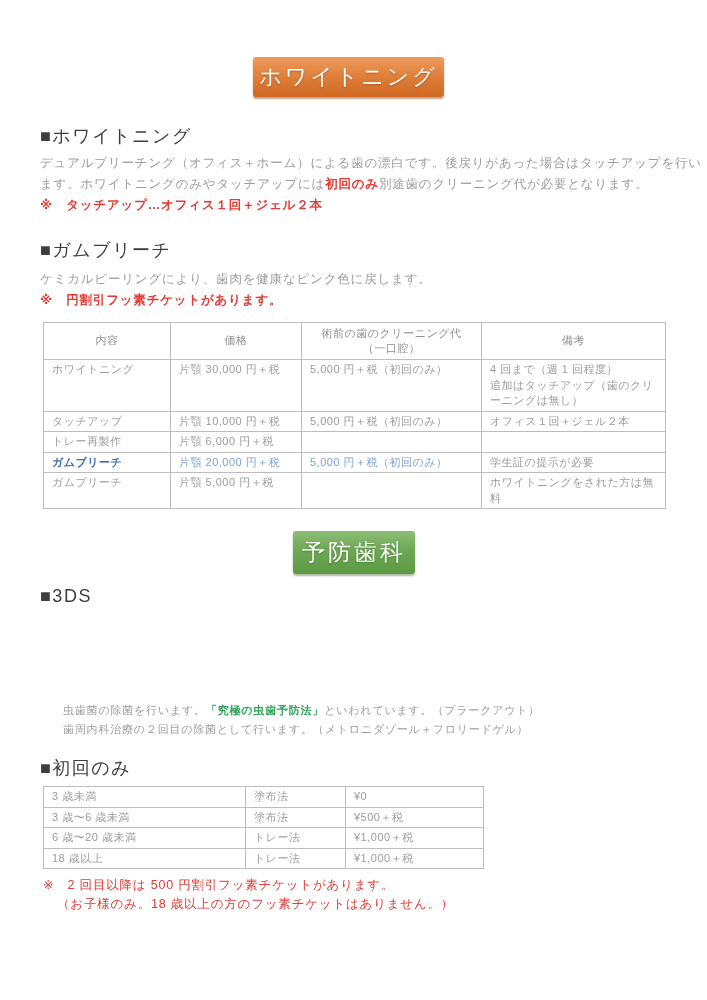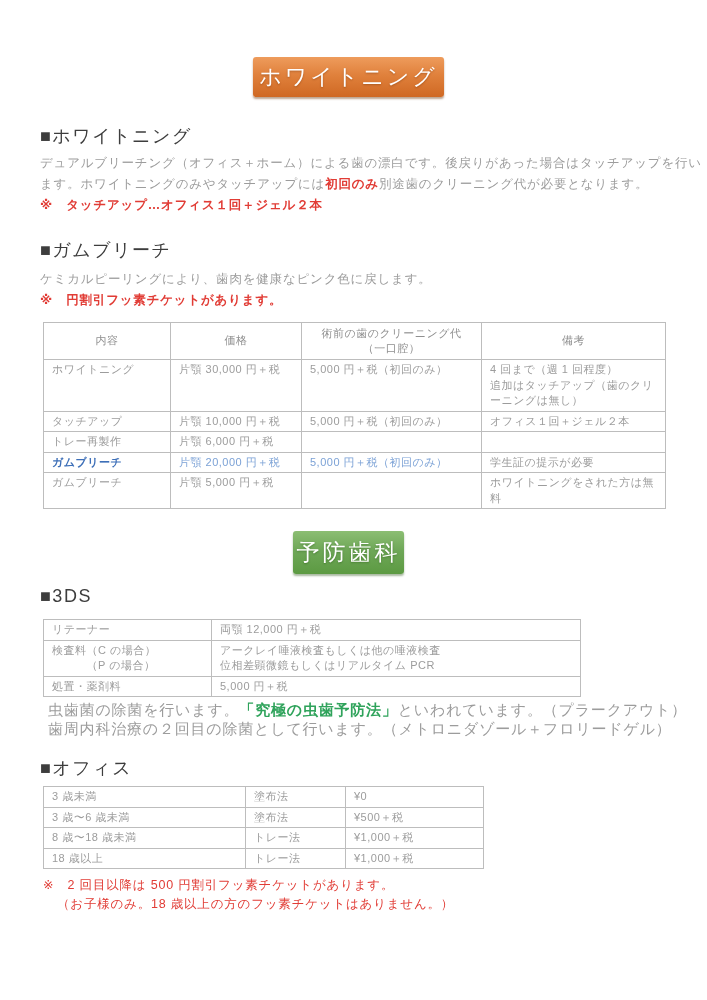--- a/index.html
+++ b/index.html
@@ -7,21 +7,21 @@
   body { font-family:"Liberation Sans","DejaVu Sans",sans-serif; }
   .page { position:relative; width:707px; height:1000px; background:#ffffff; overflow:hidden; }
 
   .banner { position:absolute; display:flex; align-items:center; justify-content:center;
             color:#ffffff; border-radius:3px; }
   .banner-orange { left:253px; top:57px; width:191px; height:40px;
             font-size:22px; letter-spacing:3px;
             background:linear-gradient(180deg,#ee9c5c 0%,#e0813c 45%,#cf6823 100%);
             box-shadow:0 2px 2px rgba(110,55,10,.45);
             text-shadow:0 1px 2px rgba(100,40,0,.4); }
-  .banner-green { left:293px; top:531px; width:111px; height:43px;
+  .banner-green { left:293px; top:531px; width:122px; height:43px;
             font-size:23px; letter-spacing:3px;
             background:linear-gradient(180deg,#8cbe73 0%,#6ea757 45%,#5c9a42 100%);
             box-shadow:0 2px 2px rgba(40,80,20,.4);
             text-shadow:0 1px 2px rgba(20,60,0,.35); }
 
   .h { position:absolute; left:40px; font-size:18px; color:#3d3d3d; letter-spacing:1.5px; }
 
   .block { position:absolute; left:40px; font-size:12.5px; line-height:21px;
            color:#9c9c9c; letter-spacing:0.8px; }
   .line { white-space:nowrap; }
@@ -32,21 +32,21 @@
           font-size:11px; color:#9c9c9c; letter-spacing:0.5px; }
   td,th { border:1px solid #bdbdbd; padding:2px 8px; vertical-align:top; text-align:left;
           font-weight:normal; line-height:15.5px; white-space:pre-line; overflow:hidden; }
   th { text-align:center; vertical-align:middle; height:37px; color:#8f8f8f; }
   .blue-label { color:#3d6fb8; font-weight:bold; }
   .blue-val   { color:#7ca2d6; }
 
   .notes { position:absolute; left:43px; font-size:12.5px; line-height:18.5px;
            color:#e13c35; letter-spacing:0.8px; }
   .notes .indent { padding-left:14px; }
-  .desc { position:absolute; left:48px; font-size:15px; line-height:18.5px;
+  .desc { position:absolute; left:63px; font-size:11px; line-height:18.5px;
           color:#9c9c9c; letter-spacing:0.8px; }
 </style>
 </head>
 <body>
 
 <div class="page">
 
   <div class="banner banner-orange">ホワイトニング</div>
 
   <div class="h" style="top:124px">■ホワイトニング</div>
@@ -110,69 +110,47 @@
       <td></td>
       <td>ホワイトニングをされた方は無料</td>
     </tr>
   </tbody>
     </table>
 
   <div class="banner banner-green">予防歯科</div>
 
   <div class="h" style="top:586px">■3DS</div>
 
-  <table style="left:43px; top:619px; width:537px">
-    <colgroup>
-        <col style="width:168px">
-        <col style="width:369px">
-      </colgroup>
-    <tbody>
-        <tr>
-      <td>リテーナー</td>
-      <td>両顎 12,000 円＋税</td>
-    </tr>
-    <tr>
-      <td>検査料（C の場合）
-　　　（P の場合）</td>
-      <td>アークレイ唾液検査もしくは他の唾液検査
-位相差顕微鏡もしくはリアルタイム PCR</td>
-    </tr>
-    <tr>
-      <td>処置・薬剤料</td>
-      <td>5,000 円＋税</td>
-    </tr>
-  </tbody>
-    </table>
 
   <div class="desc" style="top:701px">
     <div class="line"><span>虫歯菌の除菌を行います。</span><span class="greenbold">「究極の虫歯予防法」</span><span>といわれています。（プラークアウト）</span></div>
     <div class="line">歯周内科治療の２回目の除菌として行います。（メトロニダゾール＋フロリードゲル）</div>
   </div>
 
-  <div class="h" style="top:756px">■オフィス</div>
+  <div class="h" style="top:756px">■初回のみ</div>
 
   <table style="left:43px; top:786px; width:440px">
     <colgroup>
         <col style="width:202px">
         <col style="width:100px">
         <col style="width:138px">
       </colgroup>
     <tbody>
         <tr>
       <td>3 歳未満</td>
       <td>塗布法</td>
       <td>¥0</td>
     </tr>
     <tr>
       <td>3 歳〜6 歳未満</td>
       <td>塗布法</td>
       <td>¥500＋税</td>
     </tr>
     <tr>
-      <td>8 歳〜18 歳未満</td>
+      <td>6 歳〜20 歳未満</td>
       <td>トレー法</td>
       <td>¥1,000＋税</td>
     </tr>
     <tr>
       <td>18 歳以上</td>
       <td>トレー法</td>
       <td>¥1,000＋税</td>
     </tr>
   </tbody>
     </table>

